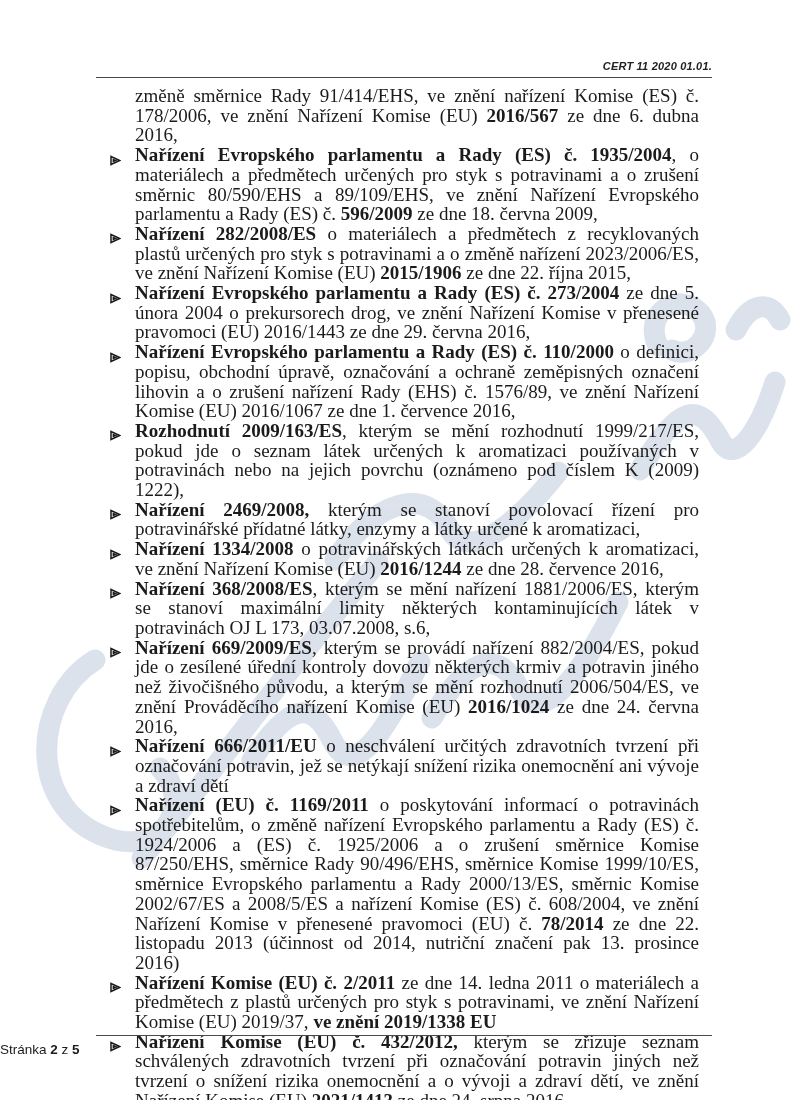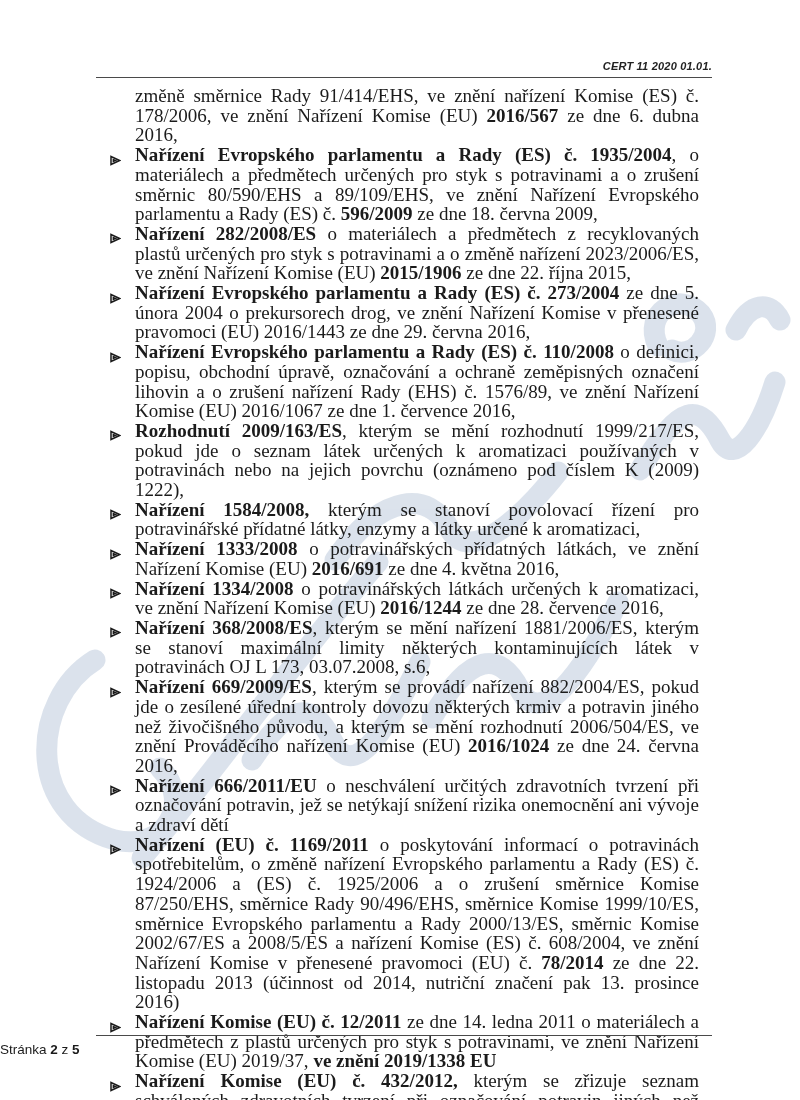--- a/index.html
+++ b/index.html
@@ -115,53 +115,44 @@
     <span class="item-text"><b>Nařízení Evropského parlamentu a Rady (ES) č. 273/2004</b><span> ze dne 5. února 2004 o prekursorech drog, ve znění Nařízení Komise v přenesené pravomoci (EU) 2016/1443 ze dne 29. června 2016,</span></span>
   </li>
 
   <li class="reg-item">
     <span class="bullet-cell">
       <svg width="11" height="11" viewBox="0 0 11 11" aria-hidden="true">
         <polygon points="1,1.5 9.6,5.5 1,9.5" fill="#ffffff" stroke="#1b1b1b" stroke-width="1.5" stroke-linejoin="miter"></polygon>
         <polygon points="2.6,3.4 7.4,5.5 2.6,7.6" fill="#1b1b1b" stroke="none"></polygon>
       </svg>
     </span>
-    <span class="item-text"><b>Nařízení Evropského parlamentu a Rady (ES) č. 110/2008</b><span> o definici, popisu, obchodní úpravě, označování a ochraně zeměpisných označení lihovin a o zrušení nařízení Rady (EHS) č. 1576/89, ve znění Nařízení Komise (EU) 2016/1067 ze dne 1. července 2016,</span></span>
+    <span class="item-text"><b>Nařízení Evropského parlamentu a Rady (ES) č. 110/2000</b><span> o definici, popisu, obchodní úpravě, označování a ochraně zeměpisných označení lihovin a o zrušení nařízení Rady (EHS) č. 1576/89, ve znění Nařízení Komise (EU) 2016/1067 ze dne 1. července 2016,</span></span>
   </li>
 
   <li class="reg-item">
     <span class="bullet-cell">
       <svg width="11" height="11" viewBox="0 0 11 11" aria-hidden="true">
         <polygon points="1,1.5 9.6,5.5 1,9.5" fill="#ffffff" stroke="#1b1b1b" stroke-width="1.5" stroke-linejoin="miter"></polygon>
         <polygon points="2.6,3.4 7.4,5.5 2.6,7.6" fill="#1b1b1b" stroke="none"></polygon>
       </svg>
     </span>
     <span class="item-text"><b>Rozhodnutí 2009/163/ES</b><span>, kterým se mění rozhodnutí 1999/217/ES, pokud jde o seznam látek určených k aromatizaci používaných v potravinách nebo na jejich povrchu (oznámeno pod číslem K (2009) 1222),</span></span>
   </li>
 
   <li class="reg-item">
     <span class="bullet-cell">
       <svg width="11" height="11" viewBox="0 0 11 11" aria-hidden="true">
         <polygon points="1,1.5 9.6,5.5 1,9.5" fill="#ffffff" stroke="#1b1b1b" stroke-width="1.5" stroke-linejoin="miter"></polygon>
         <polygon points="2.6,3.4 7.4,5.5 2.6,7.6" fill="#1b1b1b" stroke="none"></polygon>
       </svg>
     </span>
-    <span class="item-text"><b>Nařízení 1584/2008,</b><span> kterým se stanoví povolovací řízení pro potravinářské přídatné látky, enzymy a látky určené k aromatizaci,</span></span>
-  </li>
-
-
-  <li class="reg-item">
-    <span class="bullet-cell">
-      <svg width="11" height="11" viewBox="0 0 11 11" aria-hidden="true">
-        <polygon points="1,1.5 9.6,5.5 1,9.5" fill="#ffffff" stroke="#1b1b1b" stroke-width="1.5" stroke-linejoin="miter"></polygon>
-        <polygon points="2.6,3.4 7.4,5.5 2.6,7.6" fill="#1b1b1b" stroke="none"></polygon>
-      </svg>
-    </span>
-    <span class="item-text"><b>Nařízení 1333/2008</b><span> o potravinářských přídatných látkách, ve znění Nařízení Komise (EU) </span><b>2016/691</b><span> ze dne 4. května 2016,</span></span>
-  </li>
+    <span class="item-text"><b>Nařízení 2469/2008,</b><span> kterým se stanoví povolovací řízení pro potravinářské přídatné látky, enzymy a látky určené k aromatizaci,</span></span>
+  </li>
+
+
 
   <li class="reg-item">
     <span class="bullet-cell">
       <svg width="11" height="11" viewBox="0 0 11 11" aria-hidden="true">
         <polygon points="1,1.5 9.6,5.5 1,9.5" fill="#ffffff" stroke="#1b1b1b" stroke-width="1.5" stroke-linejoin="miter"></polygon>
         <polygon points="2.6,3.4 7.4,5.5 2.6,7.6" fill="#1b1b1b" stroke="none"></polygon>
       </svg>
     </span>
     <span class="item-text"><b>Nařízení 1334/2008</b><span> o potravinářských látkách určených k aromatizaci, ve znění Nařízení Komise (EU) </span><b>2016/1244</b><span> ze dne 28. července 2016,</span></span>
   </li>
@@ -207,21 +198,21 @@
     <span class="item-text"><b>Nařízení (EU) č. 1169/2011</b><span>  o poskytování informací o potravinách spotřebitelům, o změně nařízení Evropského parlamentu a Rady (ES) č. 1924/2006 a (ES) č. 1925/2006 a o zrušení směrnice Komise 87/250/EHS, směrnice Rady 90/496/EHS, směrnice Komise 1999/10/ES, směrnice Evropského parlamentu a Rady 2000/13/ES, směrnic Komise 2002/67/ES a 2008/5/ES a nařízení Komise (ES) č. 608/2004, ve znění Nařízení Komise v přenesené pravomoci (EU) č. </span><b>78/2014</b><span> ze dne 22. listopadu 2013 (účinnost od 2014, nutriční značení pak 13. prosince 2016)</span></span>
   </li>
 
   <li class="reg-item">
     <span class="bullet-cell">
       <svg width="11" height="11" viewBox="0 0 11 11" aria-hidden="true">
         <polygon points="1,1.5 9.6,5.5 1,9.5" fill="#ffffff" stroke="#1b1b1b" stroke-width="1.5" stroke-linejoin="miter"></polygon>
         <polygon points="2.6,3.4 7.4,5.5 2.6,7.6" fill="#1b1b1b" stroke="none"></polygon>
       </svg>
     </span>
-    <span class="item-text"><b>Nařízení Komise (EU) č. 12/2011</b><span> ze dne 14. ledna 2011 o materiálech a předmětech z plastů určených pro styk s potravinami, ve znění Nařízení Komise (EU) 2019/37, </span><b>ve znění 2019/1338 EU</b></span>
+    <span class="item-text"><b>Nařízení Komise (EU) č. 2/2011</b><span> ze dne 14. ledna 2011 o materiálech a předmětech z plastů určených pro styk s potravinami, ve znění Nařízení Komise (EU) 2019/37, </span><b>ve znění 2019/1338 EU</b></span>
   </li>
 
   <li class="reg-item">
     <span class="bullet-cell">
       <svg width="11" height="11" viewBox="0 0 11 11" aria-hidden="true">
         <polygon points="1,1.5 9.6,5.5 1,9.5" fill="#ffffff" stroke="#1b1b1b" stroke-width="1.5" stroke-linejoin="miter"></polygon>
         <polygon points="2.6,3.4 7.4,5.5 2.6,7.6" fill="#1b1b1b" stroke="none"></polygon>
       </svg>
     </span>
     <span class="item-text"><b>Nařízení Komise (EU) č. 432/2012,</b><span> kterým se zřizuje seznam schválených zdravotních tvrzení při označování potravin jiných než tvrzení o snížení rizika onemocnění a o vývoji a zdraví dětí, ve znění Nařízení Komise (EU) </span><b>2021/1413</b><span> ze dne 24. srpna 2016,</span></span>

